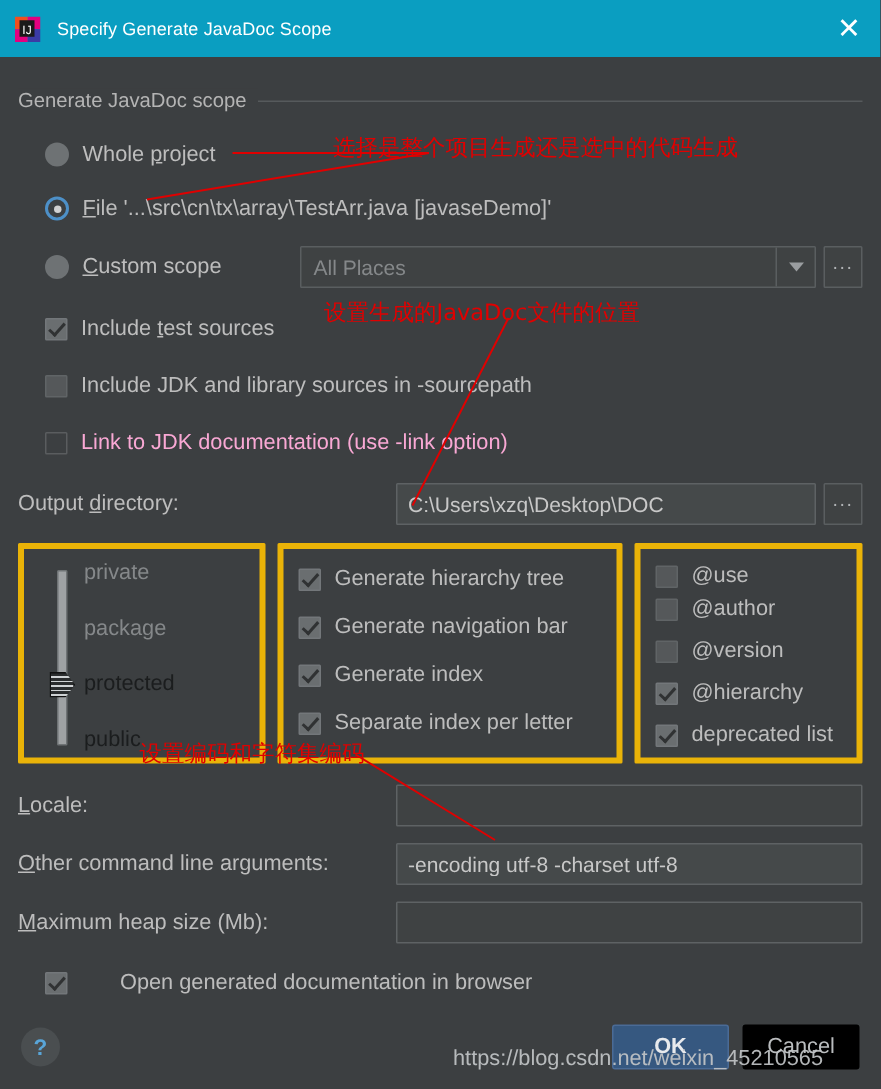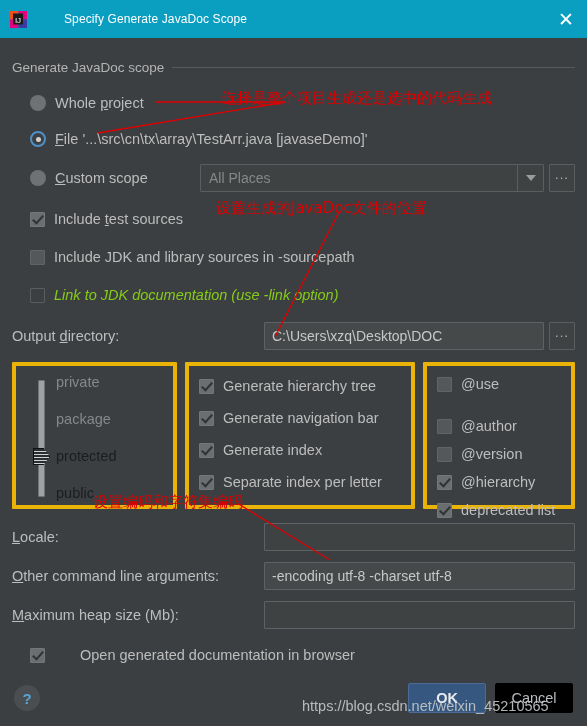--- a/index.html
+++ b/index.html
@@ -28,21 +28,21 @@
     height: 38px;
     background: #0a9ec1;
     display: flex;
     align-items: center;
     padding: 0 6px 0 10px;
     box-sizing: border-box;
   }
   #app-icon {
     width: 28px;
     height: 17px;
-    margin-right: 26px;
+    margin-right: 0;
     flex: 0 0 auto;
     position: relative;
   }
   #title-text {
     color: #ffffff;
     font-size: 12px;
     flex: 1 1 auto;
     white-space: nowrap;
     letter-spacing: 0.1px;
   }
@@ -125,22 +125,21 @@
     border-radius: 50%;
     background: #d0d0d0;
   }
   .radio-label, .cb-label {
     font-size: 14.5px;
     color: #bdbdbd;
     white-space: nowrap;
     cursor: pointer;
   }
   .radio-label.disabled, .cb-label.disabled {
-    color: #84cc16;
-    font-style: italic;
+    color: #f9a8d4;
   }
   .mn { text-decoration: underline; }
 
   
   .cb {
     width: 15px;
     height: 15px;
     flex: 0 0 auto;
     margin-right: 9px;
     box-sizing: border-box;
@@ -503,21 +502,21 @@
           </div>
           <div class="row">
             <div class="cb checked"></div>
             <span class="cb-label">Separate index per letter</span>
           </div>
         </div>
       </div>
 
       <div class="panel" id="panel-tags">
         <div class="panel-inner" style="padding-top:7px;">
-          <div class="row" style="margin-bottom:20px;">
+          <div class="row" style="margin-bottom:0;">
             <div class="cb off"></div>
             <span class="cb-label">@use</span>
           </div>
           <div class="row" style="margin-bottom:6px;">
             <div class="cb off"></div>
             <span class="cb-label">@author</span>
           </div>
           <div class="row" style="margin-bottom:6px;">
             <div class="cb off"></div>
             <span class="cb-label">@version</span>

